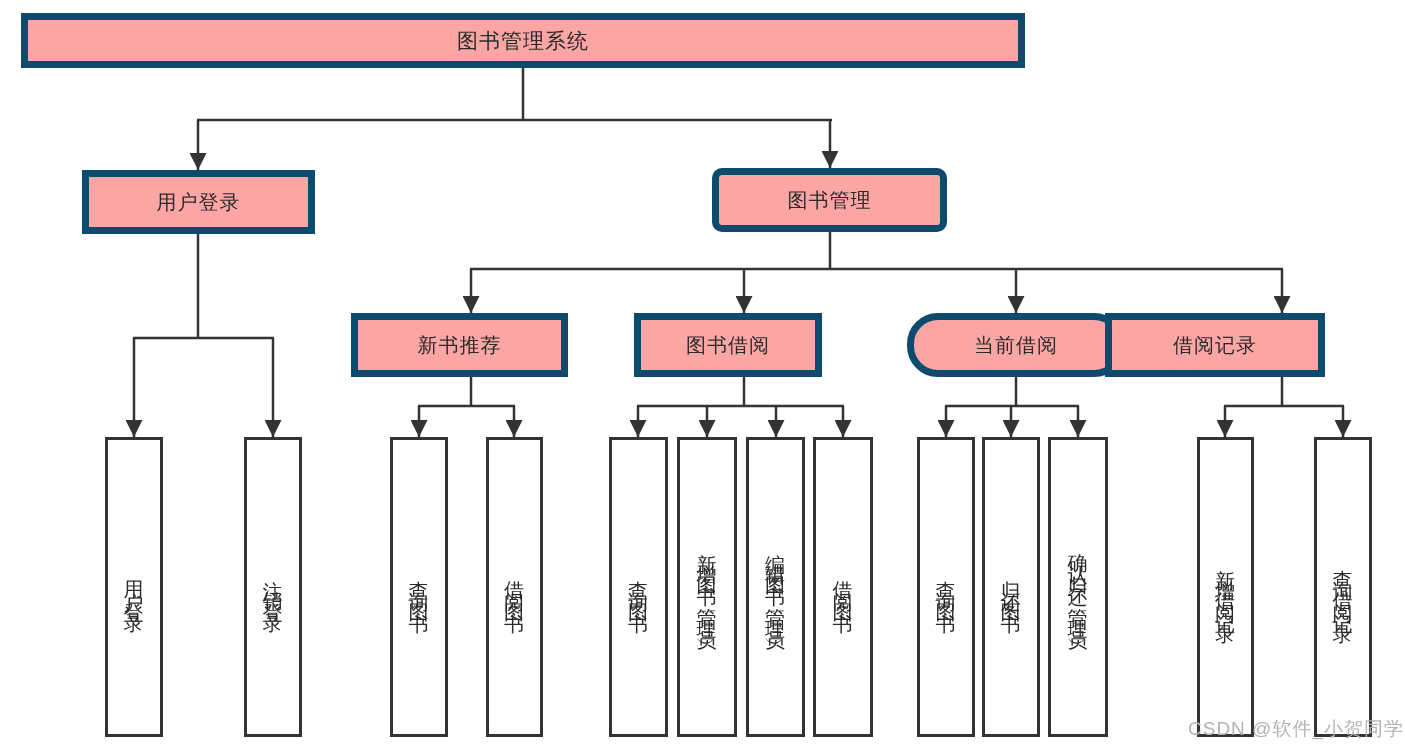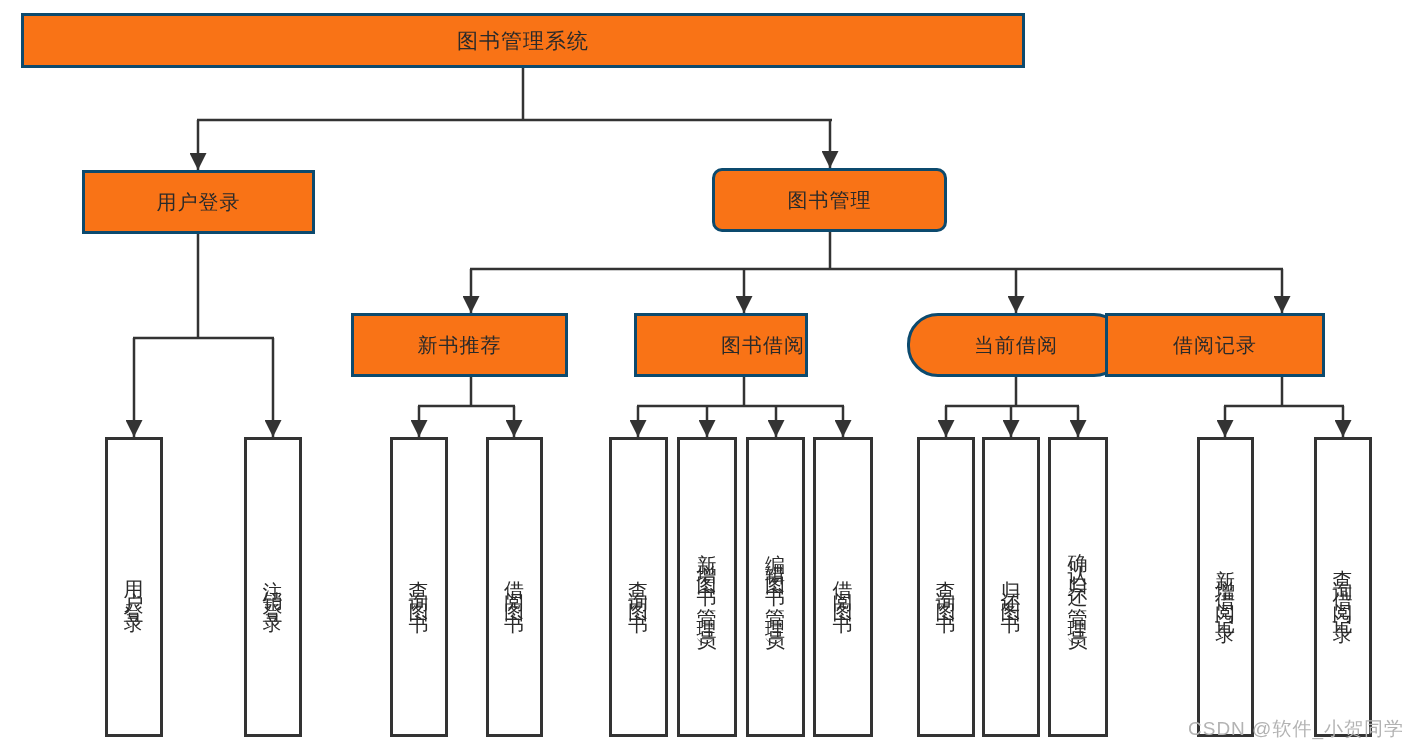--- a/index.html
+++ b/index.html
@@ -14,22 +14,22 @@
   }
   #connectors {
     position: absolute;
     left: 0; top: 0;
     width: 1405px; height: 747px;
     pointer-events: none;
   }
   .hbox {
     position: absolute;
     box-sizing: border-box;
-    border: 3px solid #0c4a6e;
-    background: #f97316;
+    border: 7px solid #0c4a6e;
+    background: #fca5a5;
     display: flex;
     align-items: center;
     justify-content: center;
     font-size: 20px;
     letter-spacing: 1px;
     z-index: 2;
   }
   .root {
     left: 21px; top: 13px; width: 1004px; height: 55px;
     font-size: 21px;
@@ -128,21 +128,21 @@
   <div class="hbox lvl" style="left:82px; top:170px; width:233px;">
     <span>用户登录</span>
   </div>
   <div class="hbox lvl" style="left:712px; top:168px; width:235px;border-radius:10px;">
     <span>图书管理</span>
   </div>
 
   <div class="hbox lvl" style="left:351px; top:313px; width:217px;">
     <span>新书推荐</span>
   </div>
-  <div class="hbox lvl" style="left:634px; top:313px; width:174px;justify-content:flex-end;">
+  <div class="hbox lvl" style="left:634px; top:313px; width:188px;">
     <span>图书借阅</span>
   </div>
   <div class="hbox lvl" style="left:907px; top:313px; width:218px;border-radius:31px;">
     <span>当前借阅</span>
   </div>
   <div class="hbox lvl" style="left:1105px; top:313px; width:220px;">
     <span>借阅记录</span>
   </div>
 
   <div class="leaf" style="left:105px; width:58px;">

